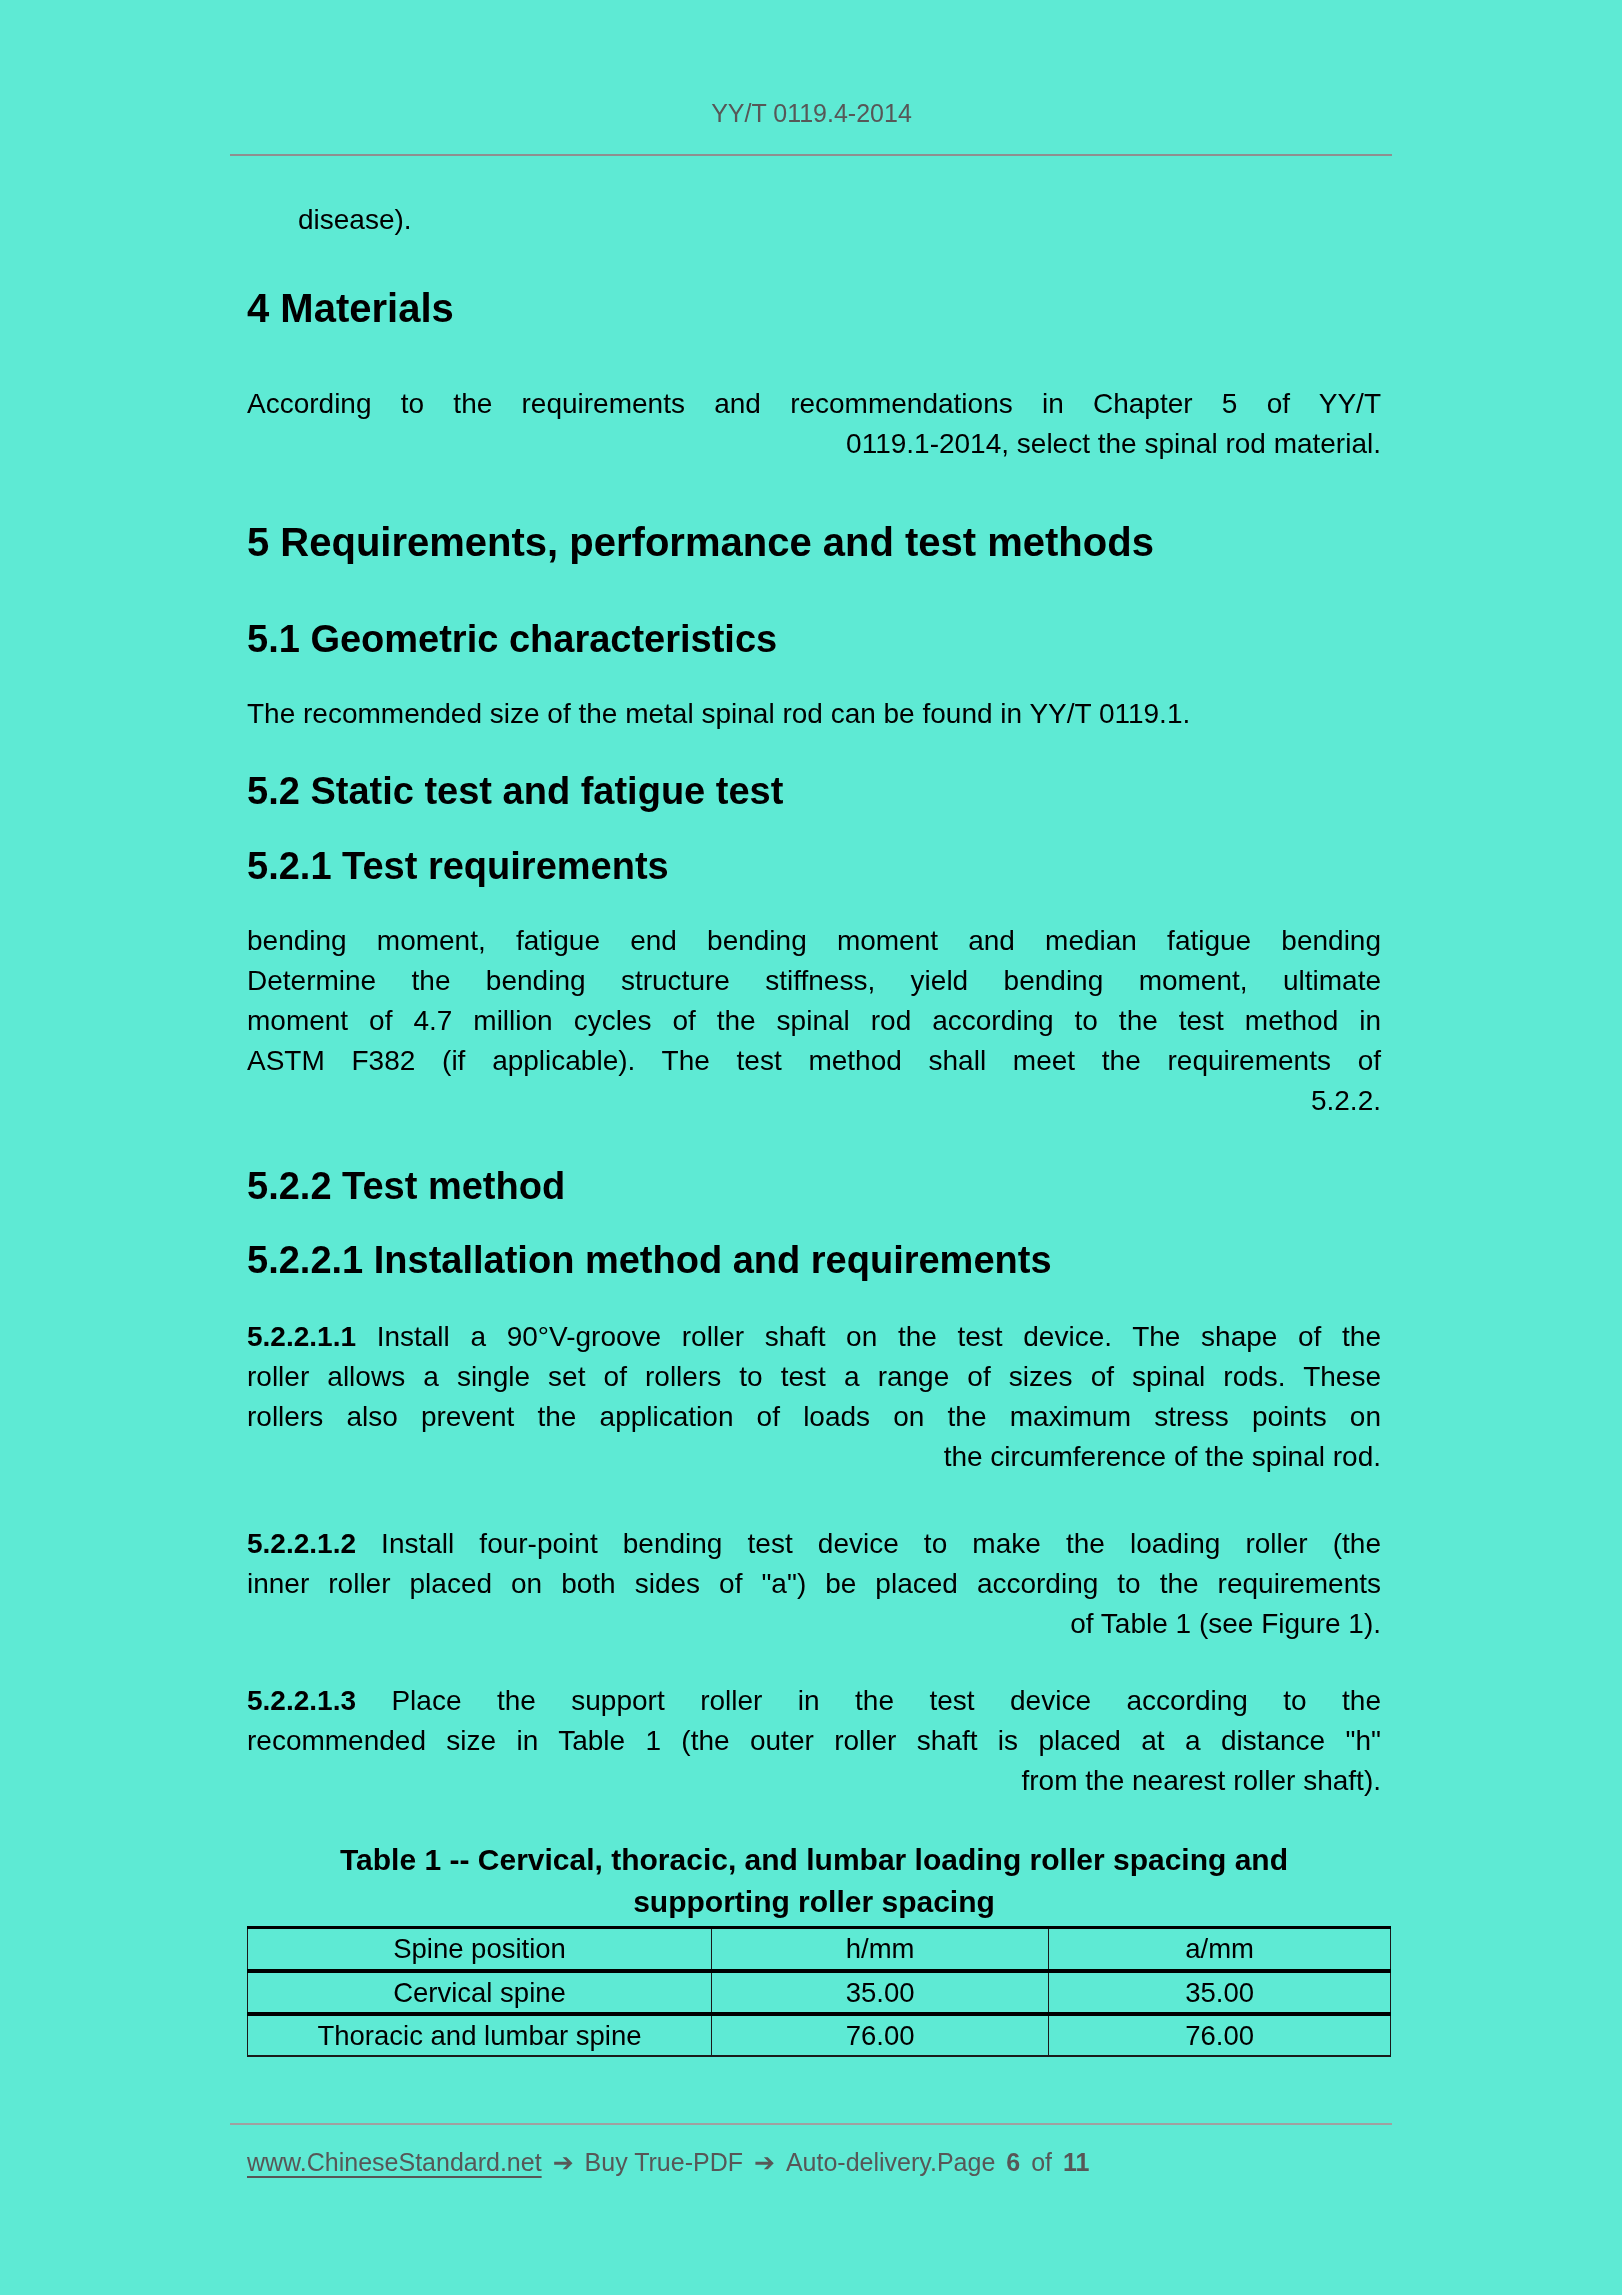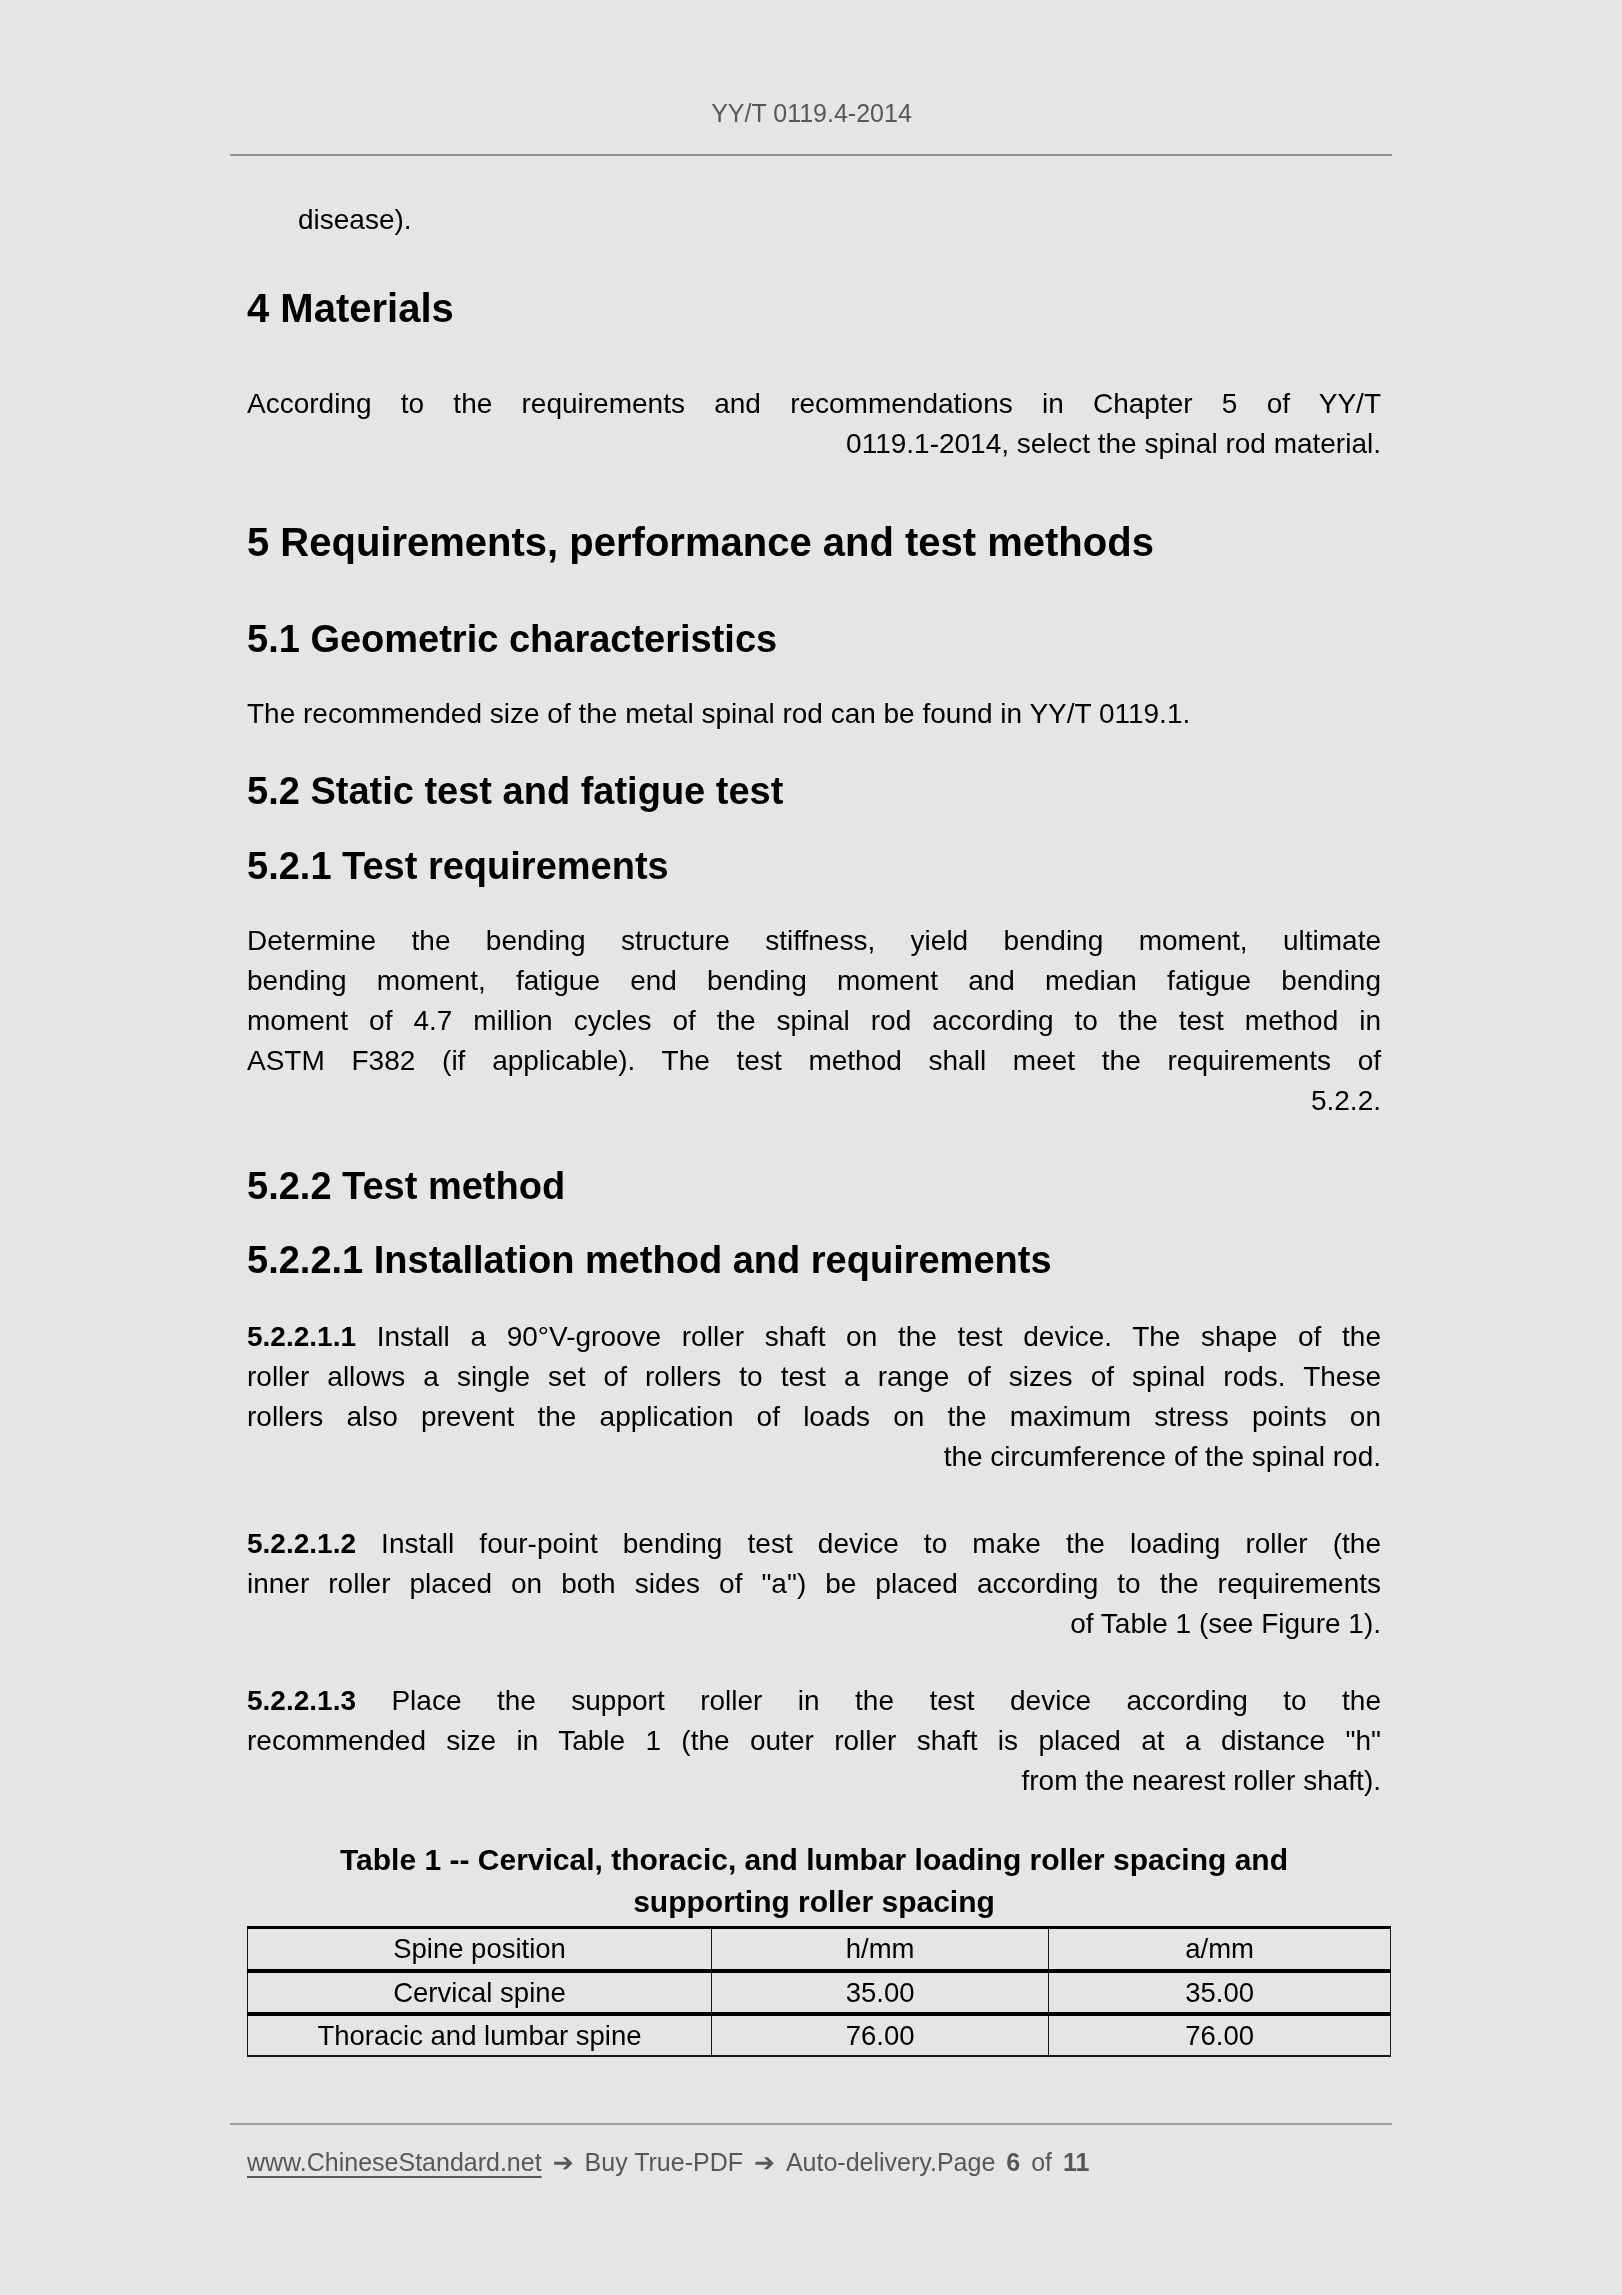--- a/index.html
+++ b/index.html
@@ -1,17 +1,17 @@
 <!DOCTYPE html>
 <html style="font-size:13.3px"><head>
 <meta charset="utf-8">
 <style>
   html,body { margin:0; padding:0; background:#ffffff; }
   .page {
-    position:relative; width:1623px; height:2295px; background:#e5e5e5;
+    position:relative; width:1623px; height:2295px; background:#5eead4;
     font-family:"Liberation Sans", sans-serif; color:#000; overflow:hidden;
   }
   .abs { position:absolute; }
   .content { left:247px; width:1134px; }
   .doc-header { top:98px; left:0; width:1623px; text-align:center;
     font-size:25px; line-height:30px; color:#575757; }
   .rule { position:absolute; left:230px; width:1162px; height:1.7px; background:#8f8f8f; }
   .body-text { font-size:28px; line-height:40px; color:#000; }
   .ln { text-align:right; }
   .j { text-align:justify; text-align-last:justify; }
@@ -68,22 +68,22 @@
 
   <div class="abs content h-sub" style="top:620px;">5.1 Geometric characteristics</div>
 
   <div class="abs content body-text" style="top:694px;">The recommended size of the metal spinal rod can be found in YY/T 0119.1.</div>
 
   <div class="abs content h-sub" style="top:772px;">5.2 Static test and fatigue test</div>
 
   <div class="abs content h-sub" style="top:847px;">5.2.1 Test requirements</div>
 
   <div class="abs content body-text" style="top:921px;">
+    <div class="ln j">bending moment, fatigue end bending moment and median fatigue bending</div>
     <div class="ln j">Determine the bending structure stiffness, yield bending moment, ultimate</div>
-    <div class="ln j">bending moment, fatigue end bending moment and median fatigue bending</div>
     <div class="ln j">moment of 4.7 million cycles of the spinal rod according to the test method in</div>
     <div class="ln j">ASTM F382 (if applicable). The test method shall meet the requirements of</div>
     <div class="ln">5.2.2.</div>
   </div>
 
   <div class="abs content h-sub" style="top:1167px;">5.2.2 Test method</div>
 
   <div class="abs content h-sub" style="top:1241px;">5.2.2.1 Installation method and requirements</div>
 
   <div class="abs content body-text" style="top:1317px;">

